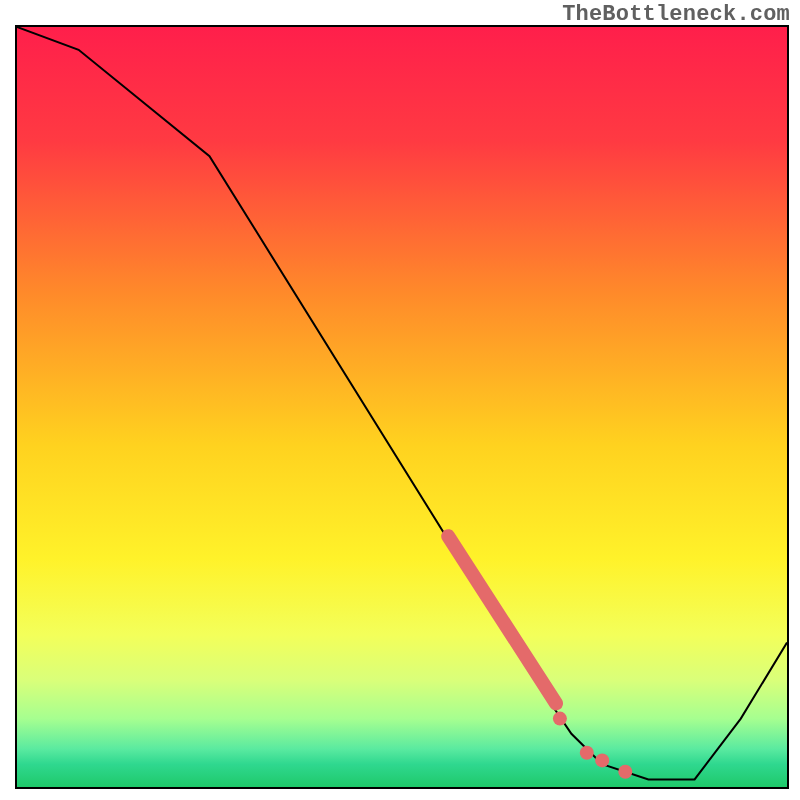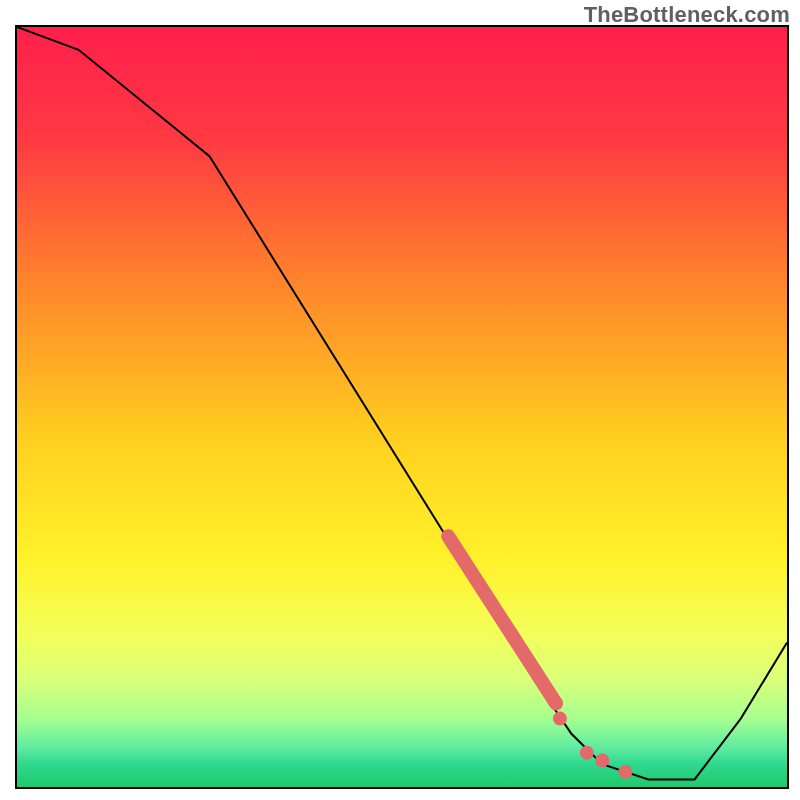--- a/index.html
+++ b/index.html
@@ -7,20 +7,21 @@
     padding: 0;
     width: 800px;
     height: 800px;
     background: #ffffff;
     font-family: Arial, Helvetica, sans-serif;
   }
   .container {
     position: relative;
     width: 800px;
     height: 800px;
+    font-family: Liberation Mono, monospace;
   }
   .watermark {
     position: absolute;
     top: 2px;
     right: 10px;
     font-size: 22px;
     font-weight: 600;
     color: #606060;
     letter-spacing: 0.2px;
     z-index: 10;

